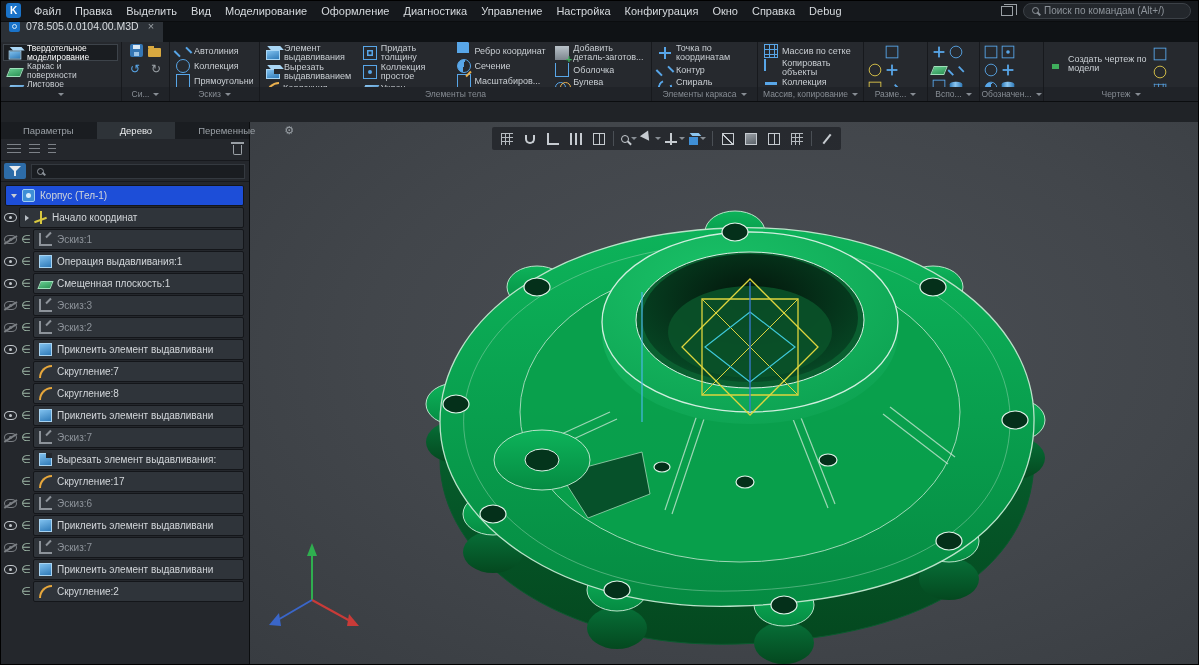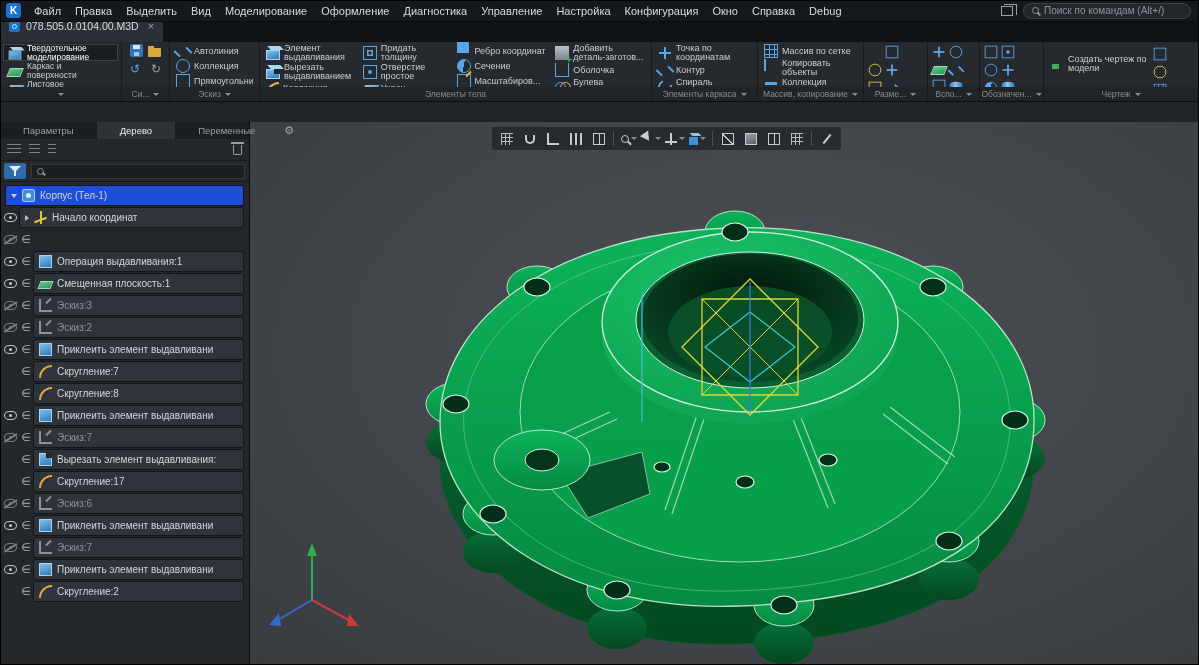--- a/index.html
+++ b/index.html
@@ -279,21 +279,21 @@
             <span class="lbl">Коллекция</span>
           </div>
       </div>
       <div class="rcol" style="width:92px">
         <div class="rbtn">
             <span class="ic ic-rect" style="box-shadow:inset 0 0 0 3px #26292e, inset 0 0 0 4.5px #58a6e8"></span>
             <span class="lbl">Придать толщину</span>
           </div>
         <div class="rbtn">
             <span class="ic ic-hole"></span>
-            <span class="lbl">Отверстие простое</span>
+            <span class="lbl">Коллекция простое</span>
           </div>
         <div class="rbtn">
             <span class="ic ic-draft"></span>
             <span class="lbl">Уклон</span>
           </div>
       </div>
       <div class="rcol" style="width:97px">
         <div class="rbtn">
             <span class="ic"><span class="ic-rib"></span></span>
             <span class="lbl">Ребро координат</span>
@@ -496,20 +496,24 @@
         <span class="ti ti-origin"></span>
         <span>Начало координат</span>
       </div>
     </div>
 
     <div class="trow grayed">
       <span class="eyec">
           <span class="eye off"></span>
         </span>
       <span class="memb">∈</span>
+      <div class="tbar">
+          <span class="ti ti-sketch"></span>
+          <span>Эскиз:1</span>
+        </div>
     </div>
 
     <div class="trow">
       <span class="eyec">
           <span class="eye"></span>
         </span>
       <span class="memb">∈</span>
       <div class="tbar">
           <span class="ti ti-extrude"></span>
           <span>Операция выдавливания:1</span>

